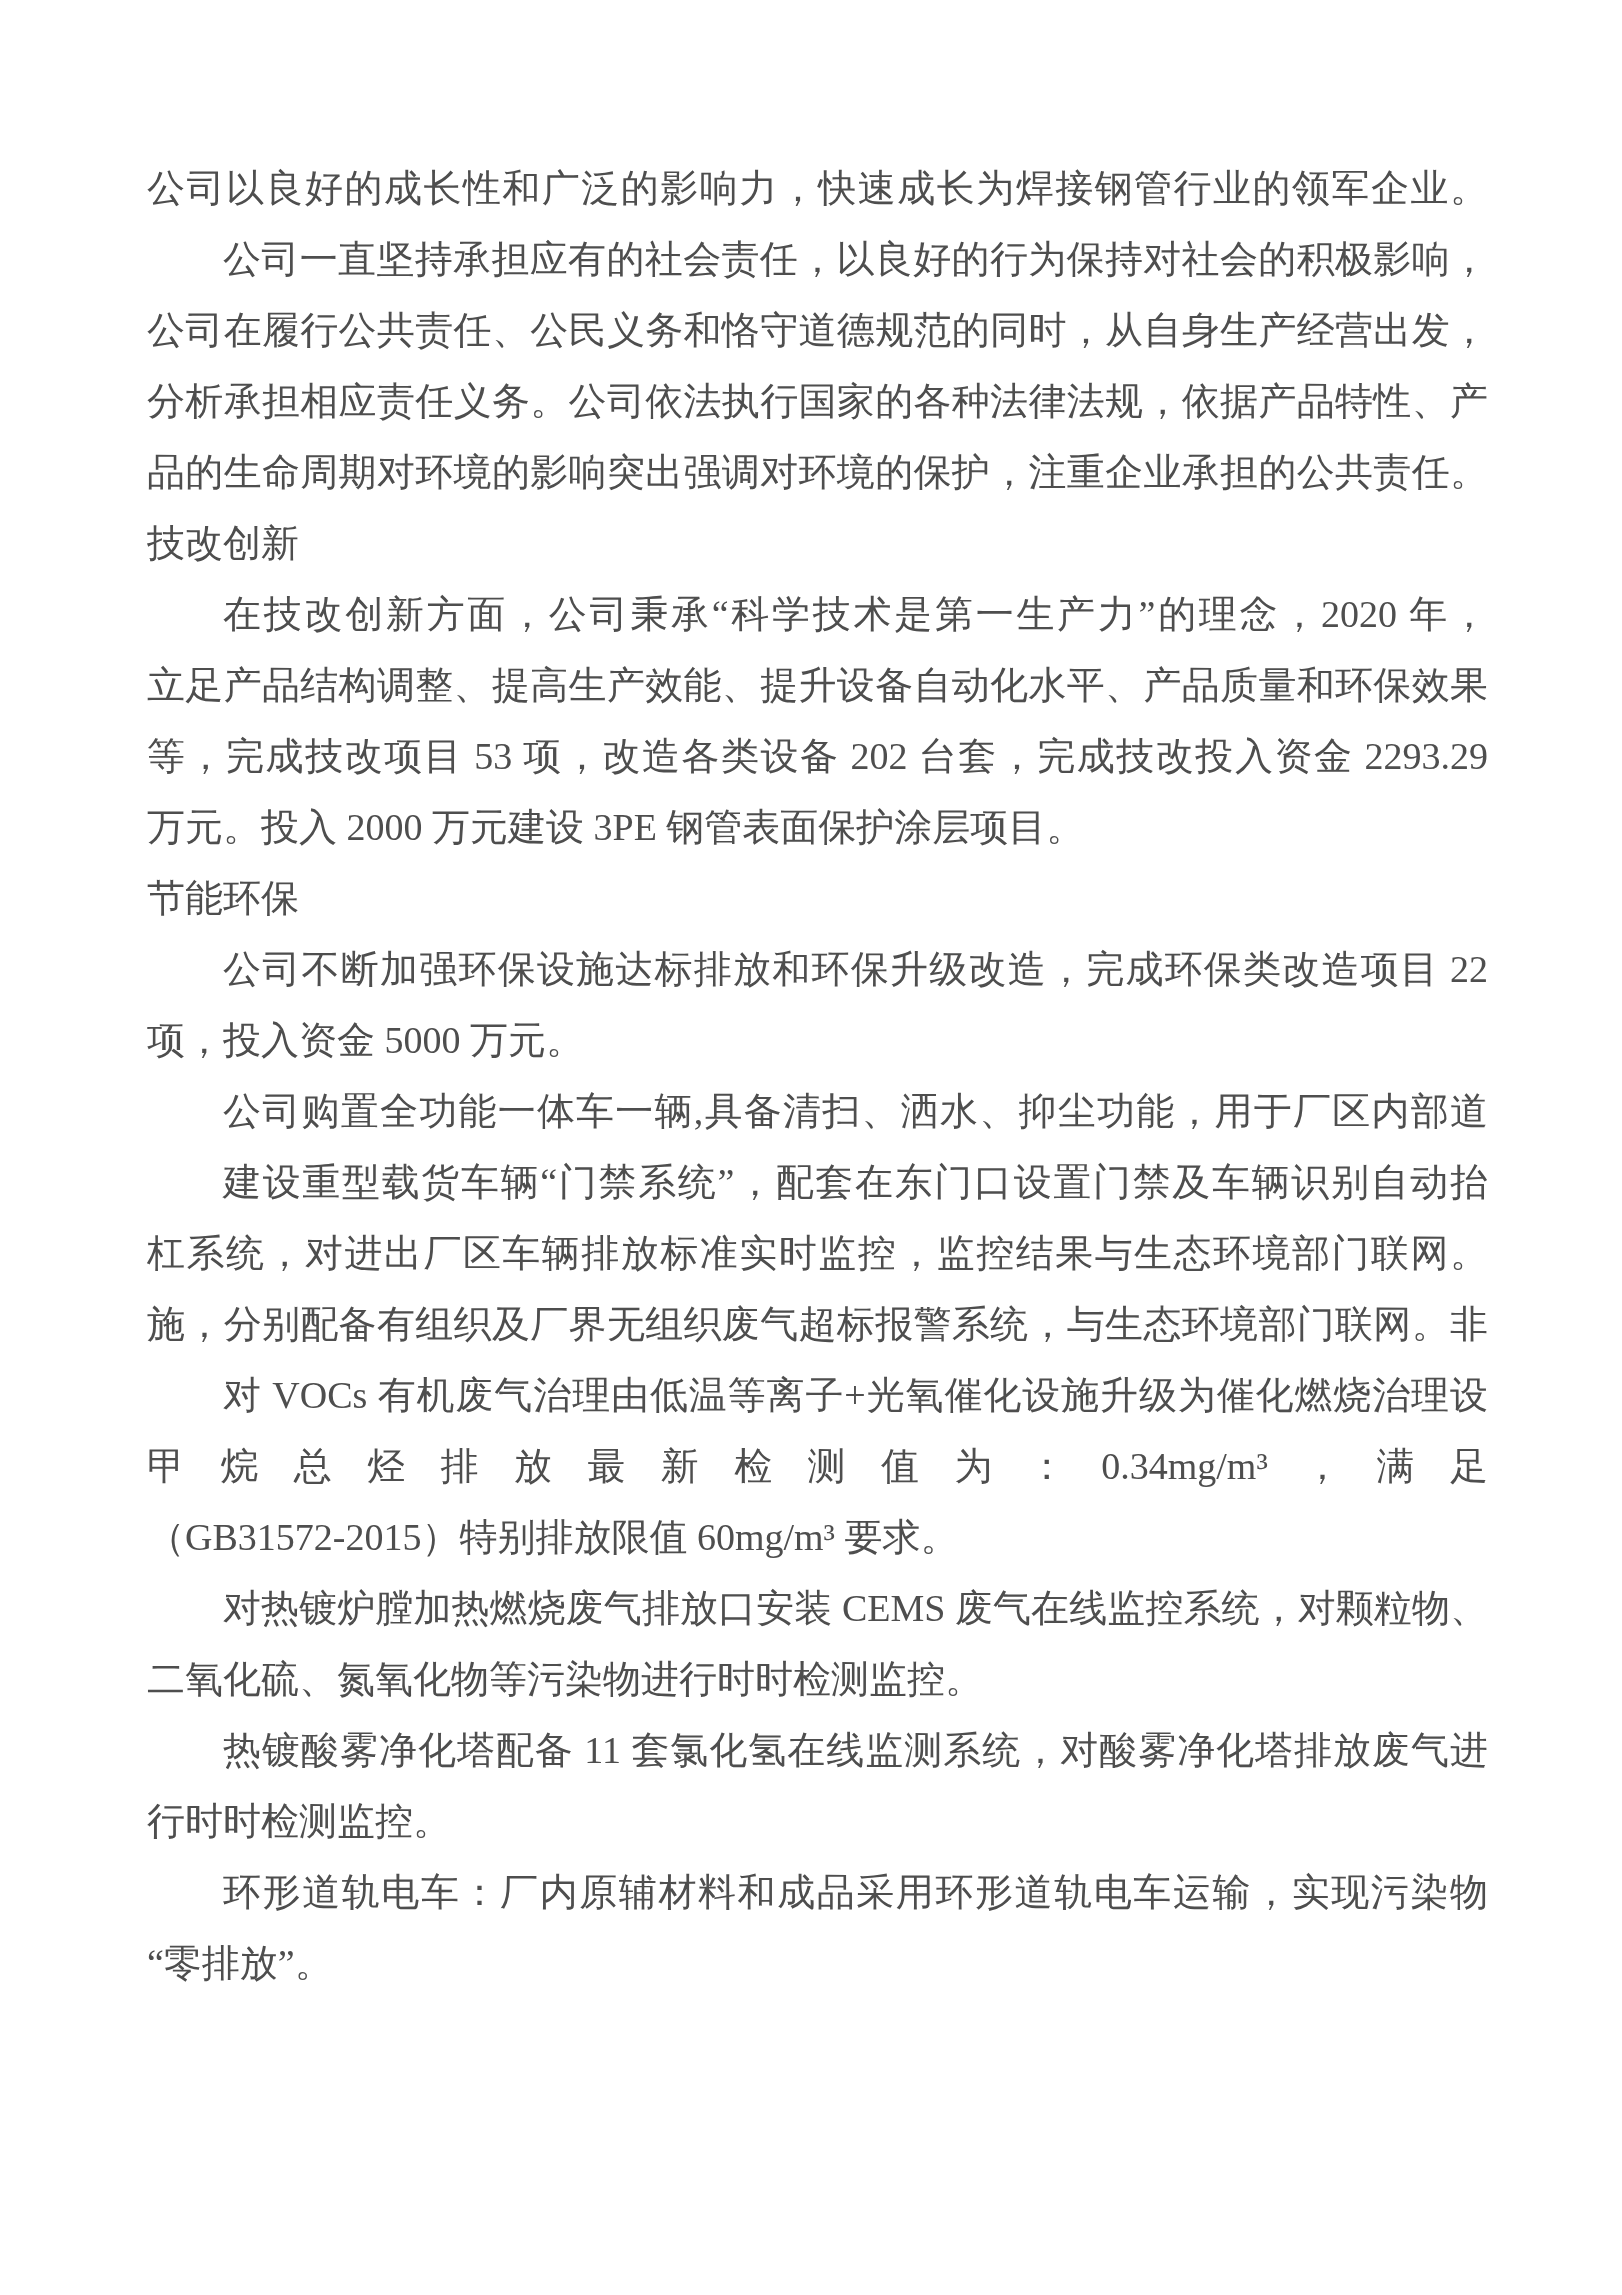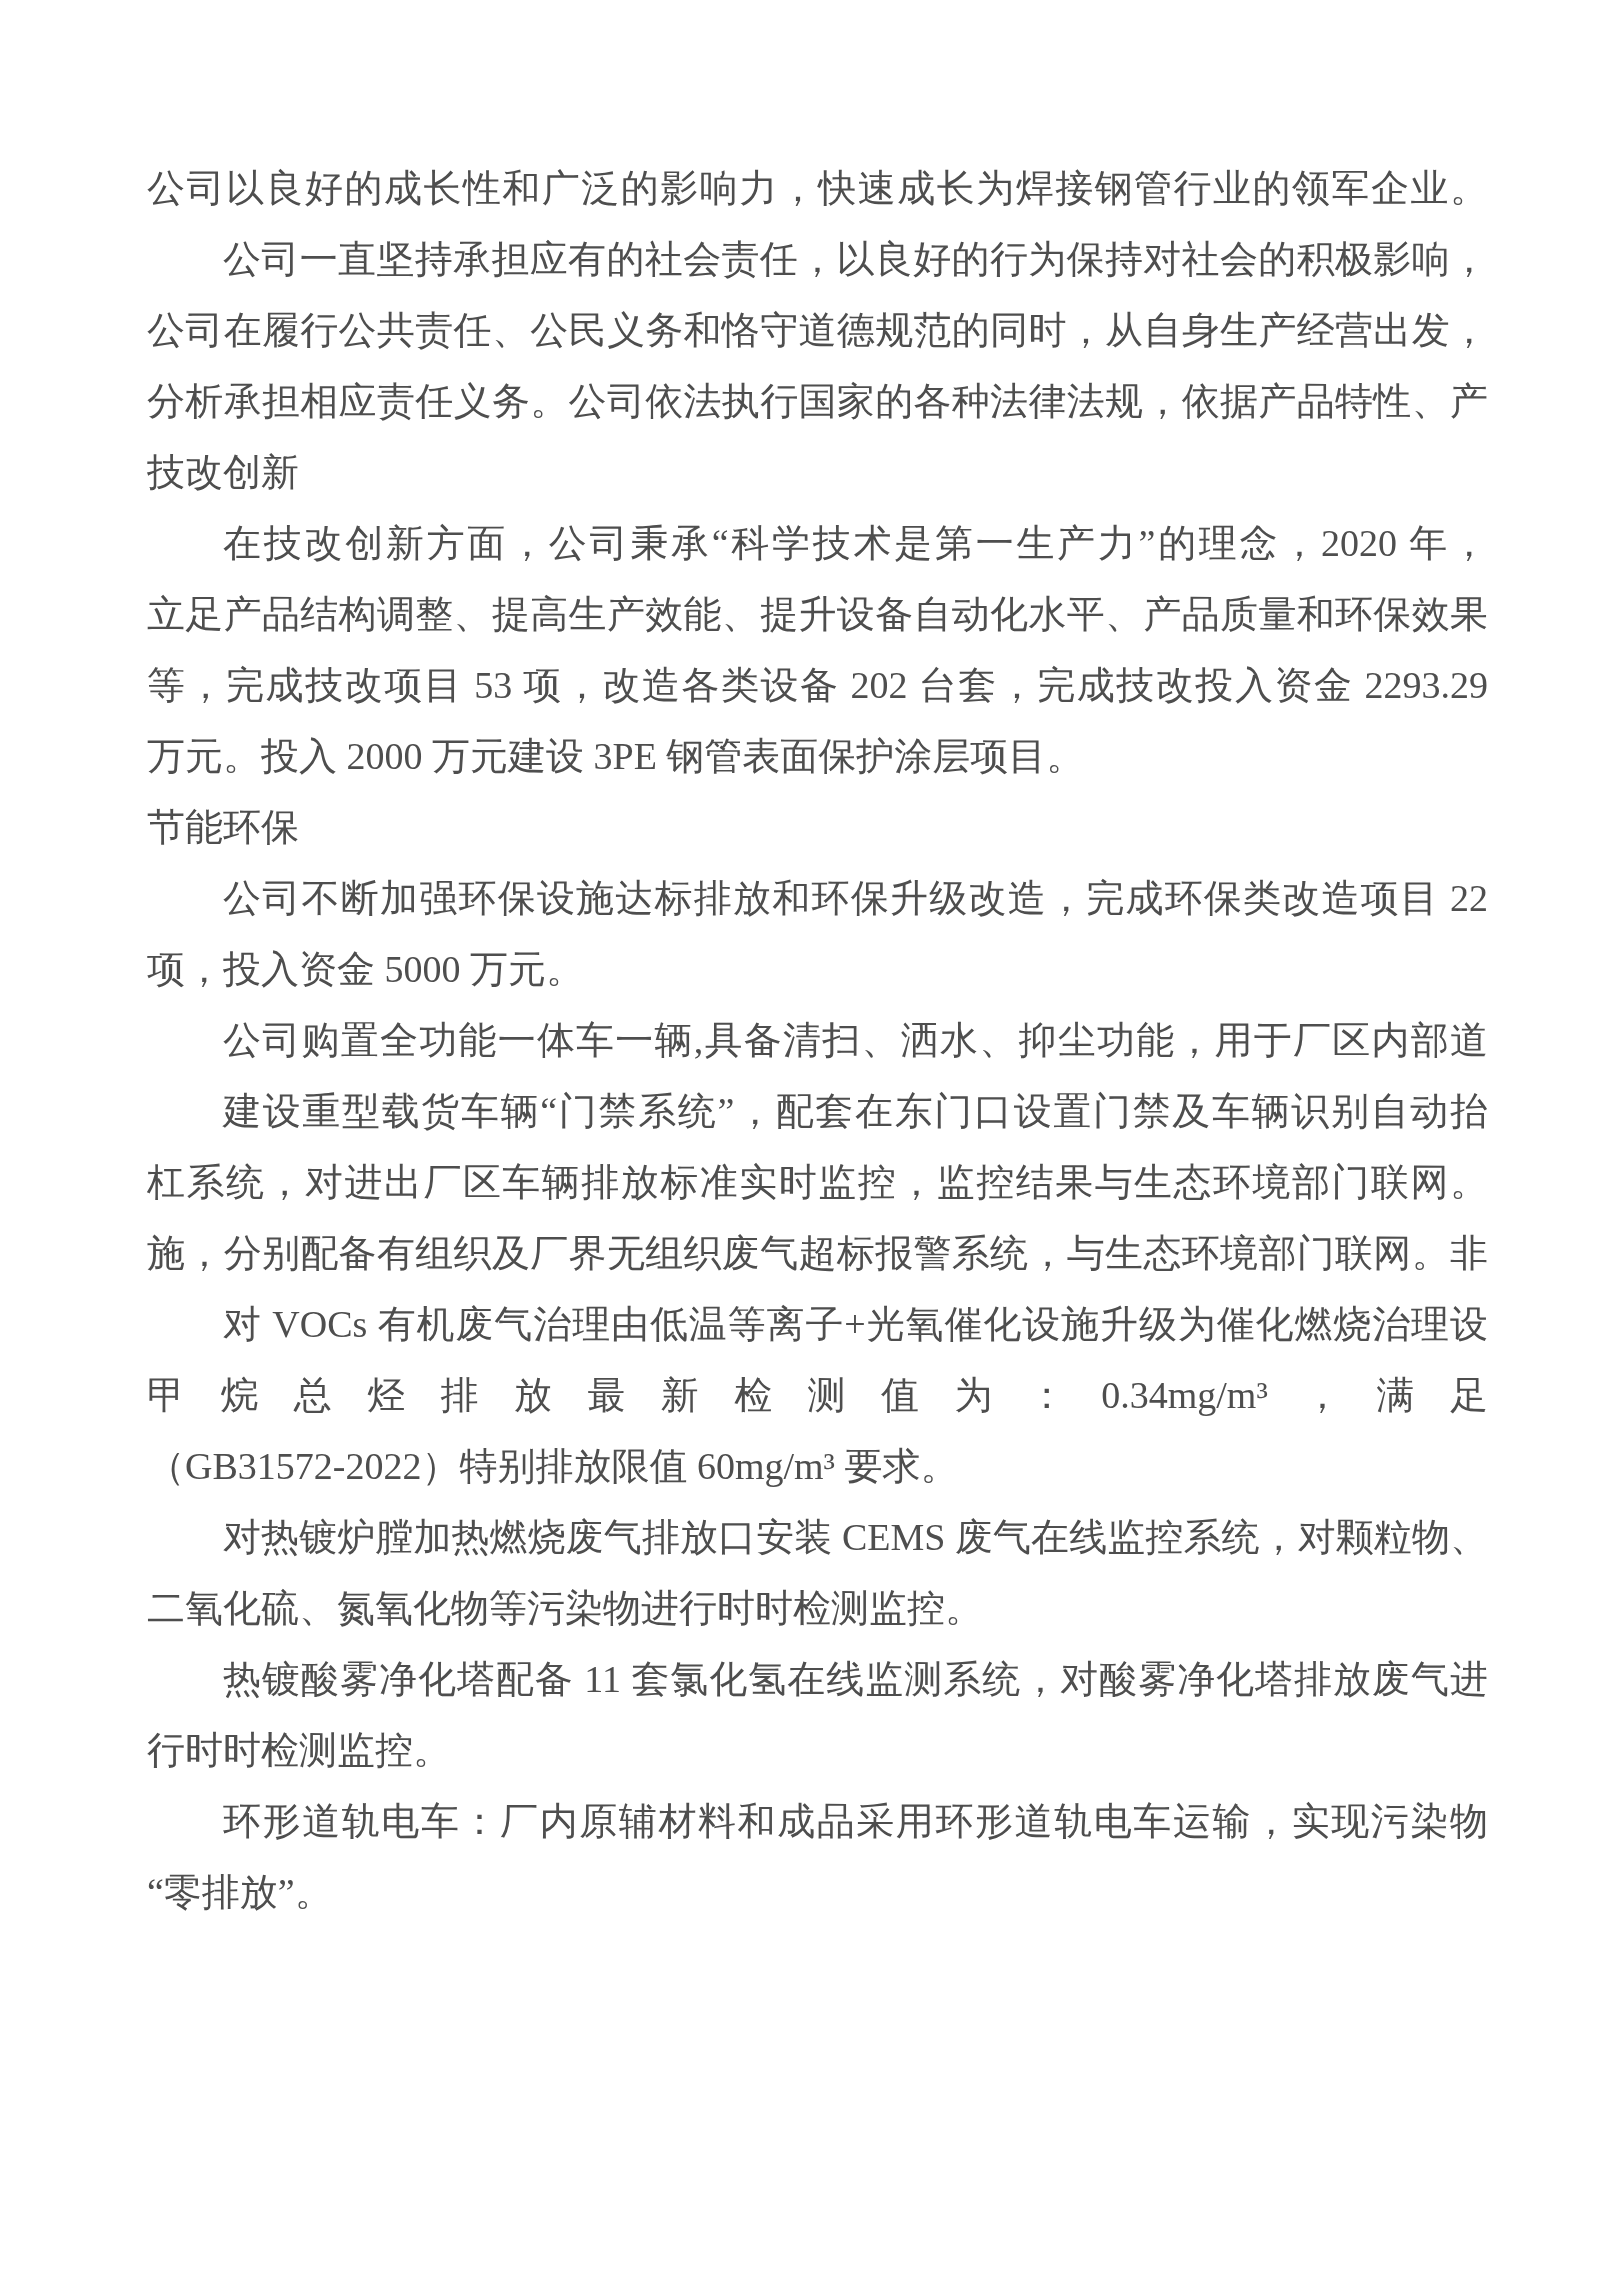--- a/index.html
+++ b/index.html
@@ -44,35 +44,36 @@
 </style>
 </head>
 <body>
 
 <div class="page">
   <div class="textblock">
     <div class="ln fill">公司以良好的成长性和广泛的影响力，快速成长为焊接钢管行业的领军企业。</div>
     <div class="ln fill indent">公司一直坚持承担应有的社会责任，以良好的行为保持对社会的积极影响，</div>
     <div class="ln fill">公司在履行公共责任、公民义务和恪守道德规范的同时，从自身生产经营出发，</div>
     <div class="ln fill">分析承担相应责任义务。公司依法执行国家的各种法律法规，依据产品特性、产</div>
+    <div class="ln fill">品的生命周期对环境的影响突出强调对环境的保护，注重企业承担的公共责任。</div>
     <div class="ln">技改创新</div>
     <div class="ln fill indent">在技改创新方面，公司秉承“科学技术是第一生产力”的理念，2020 年，</div>
     <div class="ln fill">立足产品结构调整、提高生产效能、提升设备自动化水平、产品质量和环保效果</div>
     <div class="ln fill">等，完成技改项目 53 项，改造各类设备 202 台套，完成技改投入资金 2293.29</div>
     <div class="ln">万元。投入 2000 万元建设 3PE 钢管表面保护涂层项目。</div>
     <div class="ln">节能环保</div>
     <div class="ln fill indent">公司不断加强环保设施达标排放和环保升级改造，完成环保类改造项目 22</div>
     <div class="ln">项，投入资金 5000 万元。</div>
     <div class="ln fill indent">公司购置全功能一体车一辆,具备清扫、洒水、抑尘功能，用于厂区内部道</div>
     <div class="ln fill indent">建设重型载货车辆“门禁系统”，配套在东门口设置门禁及车辆识别自动抬</div>
     <div class="ln fill">杠系统，对进出厂区车辆排放标准实时监控，监控结果与生态环境部门联网。</div>
     <div class="ln fill">施，分别配备有组织及厂界无组织废气超标报警系统，与生态环境部门联网。非</div>
     <div class="ln fill indent">对 VOCs 有机废气治理由低温等离子+光氧催化设施升级为催化燃烧治理设</div>
     <div class="ln fill">甲烷总烃排放最新检测值为：0.34mg/m³，满足《合成树脂工业污染物排放标准》</div>
-    <div class="ln">（GB31572-2022）特别排放限值 60mg/m³ 要求。</div>
+    <div class="ln">（GB31572-2015）特别排放限值 60mg/m³ 要求。</div>
     <div class="ln fill indent">对热镀炉膛加热燃烧废气排放口安装 CEMS 废气在线监控系统，对颗粒物、</div>
     <div class="ln">二氧化硫、氮氧化物等污染物进行时时检测监控。</div>
     <div class="ln fill indent">热镀酸雾净化塔配备 11 套氯化氢在线监测系统，对酸雾净化塔排放废气进</div>
     <div class="ln">行时时检测监控。</div>
     <div class="ln fill indent">环形道轨电车：厂内原辅材料和成品采用环形道轨电车运输，实现污染物</div>
     <div class="ln">“零排放”。</div>
   </div>
 </div>
 
 

